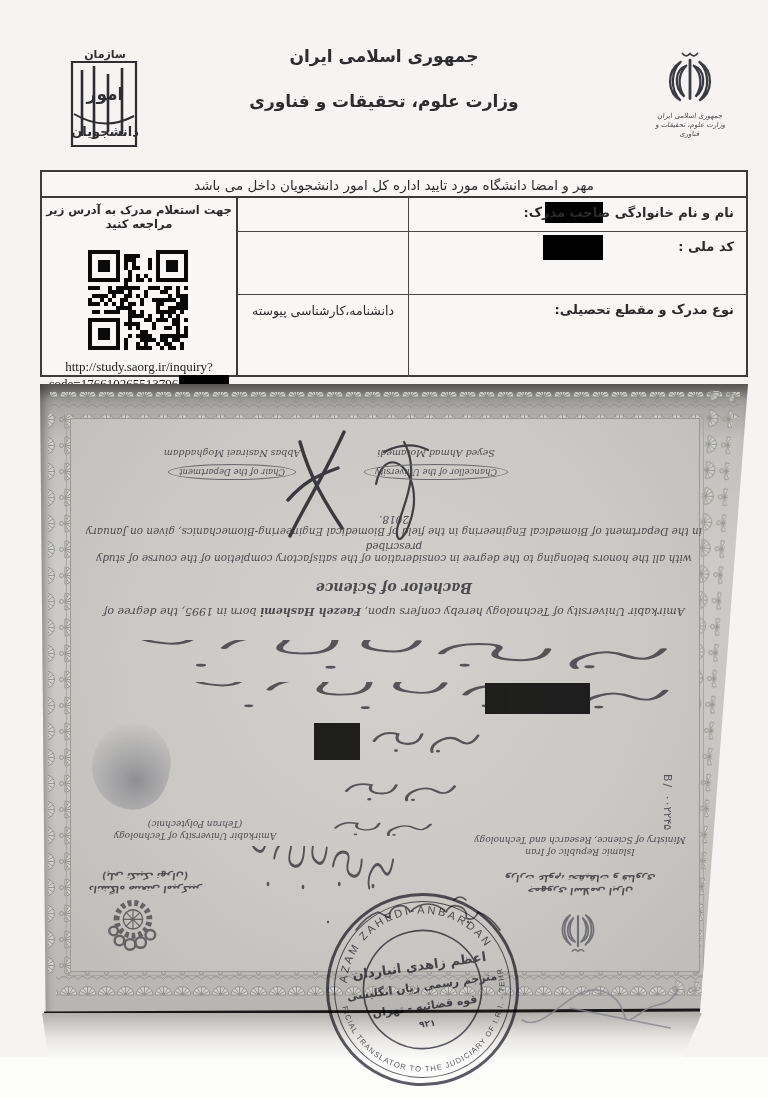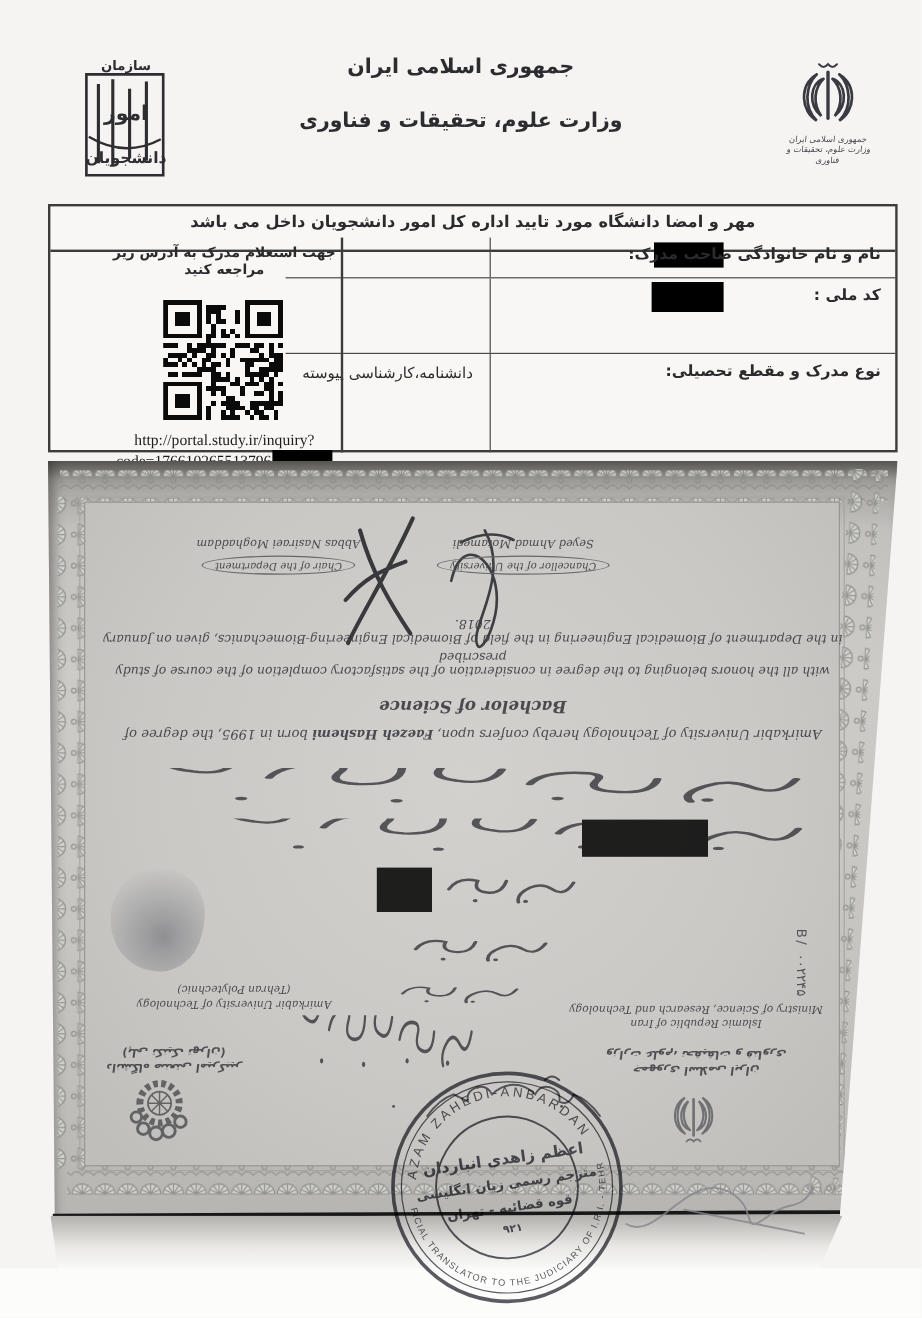--- a/index.html
+++ b/index.html
@@ -4,26 +4,26 @@
 <style>
   html,body{margin:0;padding:0;}
   body{width:768px;height:1098px;background:#f5f4f2;font-family:"DejaVu Sans",sans-serif;position:relative;overflow:hidden;color:#2b2b2e;}
   .abs{position:absolute;}
   
   .h-line{left:0;width:768px;text-align:center;font-weight:700;color:#2c2c30;font-size:17px;direction:rtl;}
   .emblem-box{left:646px;top:46px;width:88px;text-align:center;color:#3a3a42;}
   .emblem-cap{font-size:7px;line-height:9px;color:#4a4a50;direction:rtl;transform:skewX(-6deg);}
   
   .doc-table{left:40px;top:170px;width:708px;height:207px;border:2px solid #3c3c3c;background:#f8f7f5;box-sizing:border-box;}
-  .t-header{left:0;top:0;width:100%;height:38px;line-height:26px;text-align:center;font-size:13.5px;font-weight:700;border-bottom:2px solid #3c3c3c;direction:rtl;box-sizing:border-box;}
+  .t-header{left:0;top:0;width:100%;height:26px;line-height:26px;text-align:center;font-size:13.5px;font-weight:400;border-bottom:2px solid #3c3c3c;direction:rtl;box-sizing:border-box;}
   .t-row{left:196px;width:508px;border-bottom:1px solid #4a4a4a;box-sizing:border-box;}
   .t-row .lab{position:absolute;left:170px;top:0;width:338px;height:100%;border-left:1px solid #4a4a4a;direction:rtl;box-sizing:border-box;padding:7px 12px 0 0;font-size:13px;font-weight:700;}
   .t-row .val{position:absolute;left:0;top:0;width:170px;height:100%;}
   .redbox{position:absolute;background:#000;}
-  .qr-cell{left:0;top:26px;width:196px;height:179px;border-right:2px solid #3c3c3c;box-sizing:border-box;margin-left:48px;}
+  .qr-cell{left:0;top:26px;width:196px;height:179px;border-right:2px solid #3c3c3c;box-sizing:border-box;}
   .qr-caption{position:absolute;top:5px;left:0;width:100%;text-align:center;font-size:11.5px;font-weight:700;direction:rtl;padding:0 4px;box-sizing:border-box;}
   .qr-svg{position:absolute;left:46px;top:52px;}
   .qr-url{position:absolute;top:160px;left:0;width:100%;text-align:center;font-family:"Liberation Serif",serif;font-size:13px;line-height:17px;color:#1c1c1c;}
   .red-inline{display:inline-block;width:50px;height:16px;background:#000;vertical-align:-3px;margin-left:1px;}
   
   .scan{left:40px;top:384px;width:708px;height:630px;
     background:linear-gradient(180deg,#818079 0%,#a3a29e 2.5%,#c2c1bd 9%,#cccbc7 28%,#c8c7c3 55%,#c0bfbb 82%,#b6b5b1 100%);
     clip-path:polygon(0 0,100% 0,93.2% 100%,0.8% 100%);
     box-shadow:inset 0 16px 14px -8px rgba(35,35,35,.5), inset 12px 0 10px -7px rgba(40,40,40,.4);}
   .inner-frame{left:30px;top:34px;right:48px;bottom:42px;border:1px solid #98979310;border:1px solid #999893;outline:1px solid #a7a6a2;outline-offset:3px;
@@ -355,21 +355,21 @@
           <rect x="92" y="96" width="4" height="4" fill="#0a0a0a"></rect>
           <rect x="2" y="2" width="28" height="28" fill="none" stroke="#0a0a0a" stroke-width="4"></rect>
           <rect x="10" y="10" width="12" height="12" fill="#0a0a0a"></rect>
           <rect x="70" y="2" width="28" height="28" fill="none" stroke="#0a0a0a" stroke-width="4"></rect>
           <rect x="78" y="10" width="12" height="12" fill="#0a0a0a"></rect>
           <rect x="2" y="70" width="28" height="28" fill="none" stroke="#0a0a0a" stroke-width="4"></rect>
           <rect x="10" y="78" width="12" height="12" fill="#0a0a0a"></rect>
         </g>
       </svg>
     <div class="qr-url">
-      <div>http://portal.study.ir/inquiry?</div>
+      <div>http://study.saorg.ir/inquiry?</div>
       <div><span>code=176610265513796</span><span class="red-inline"></span></div>
     </div>
   </div>
 </div>
 
 <div class="abs scan">
   <svg class="abs" style="left:0;top:0;" width="708" height="630" viewBox="0 0 708 630" opacity=".85">
     <rect x="10" y="8" width="690" height="26" fill="url(#fanH)"></rect>
     <rect x="16" y="586" width="652" height="26" fill="url(#fanH)"></rect>
     <rect x="8" y="30" width="24" height="560" fill="url(#fanV)"></rect>

